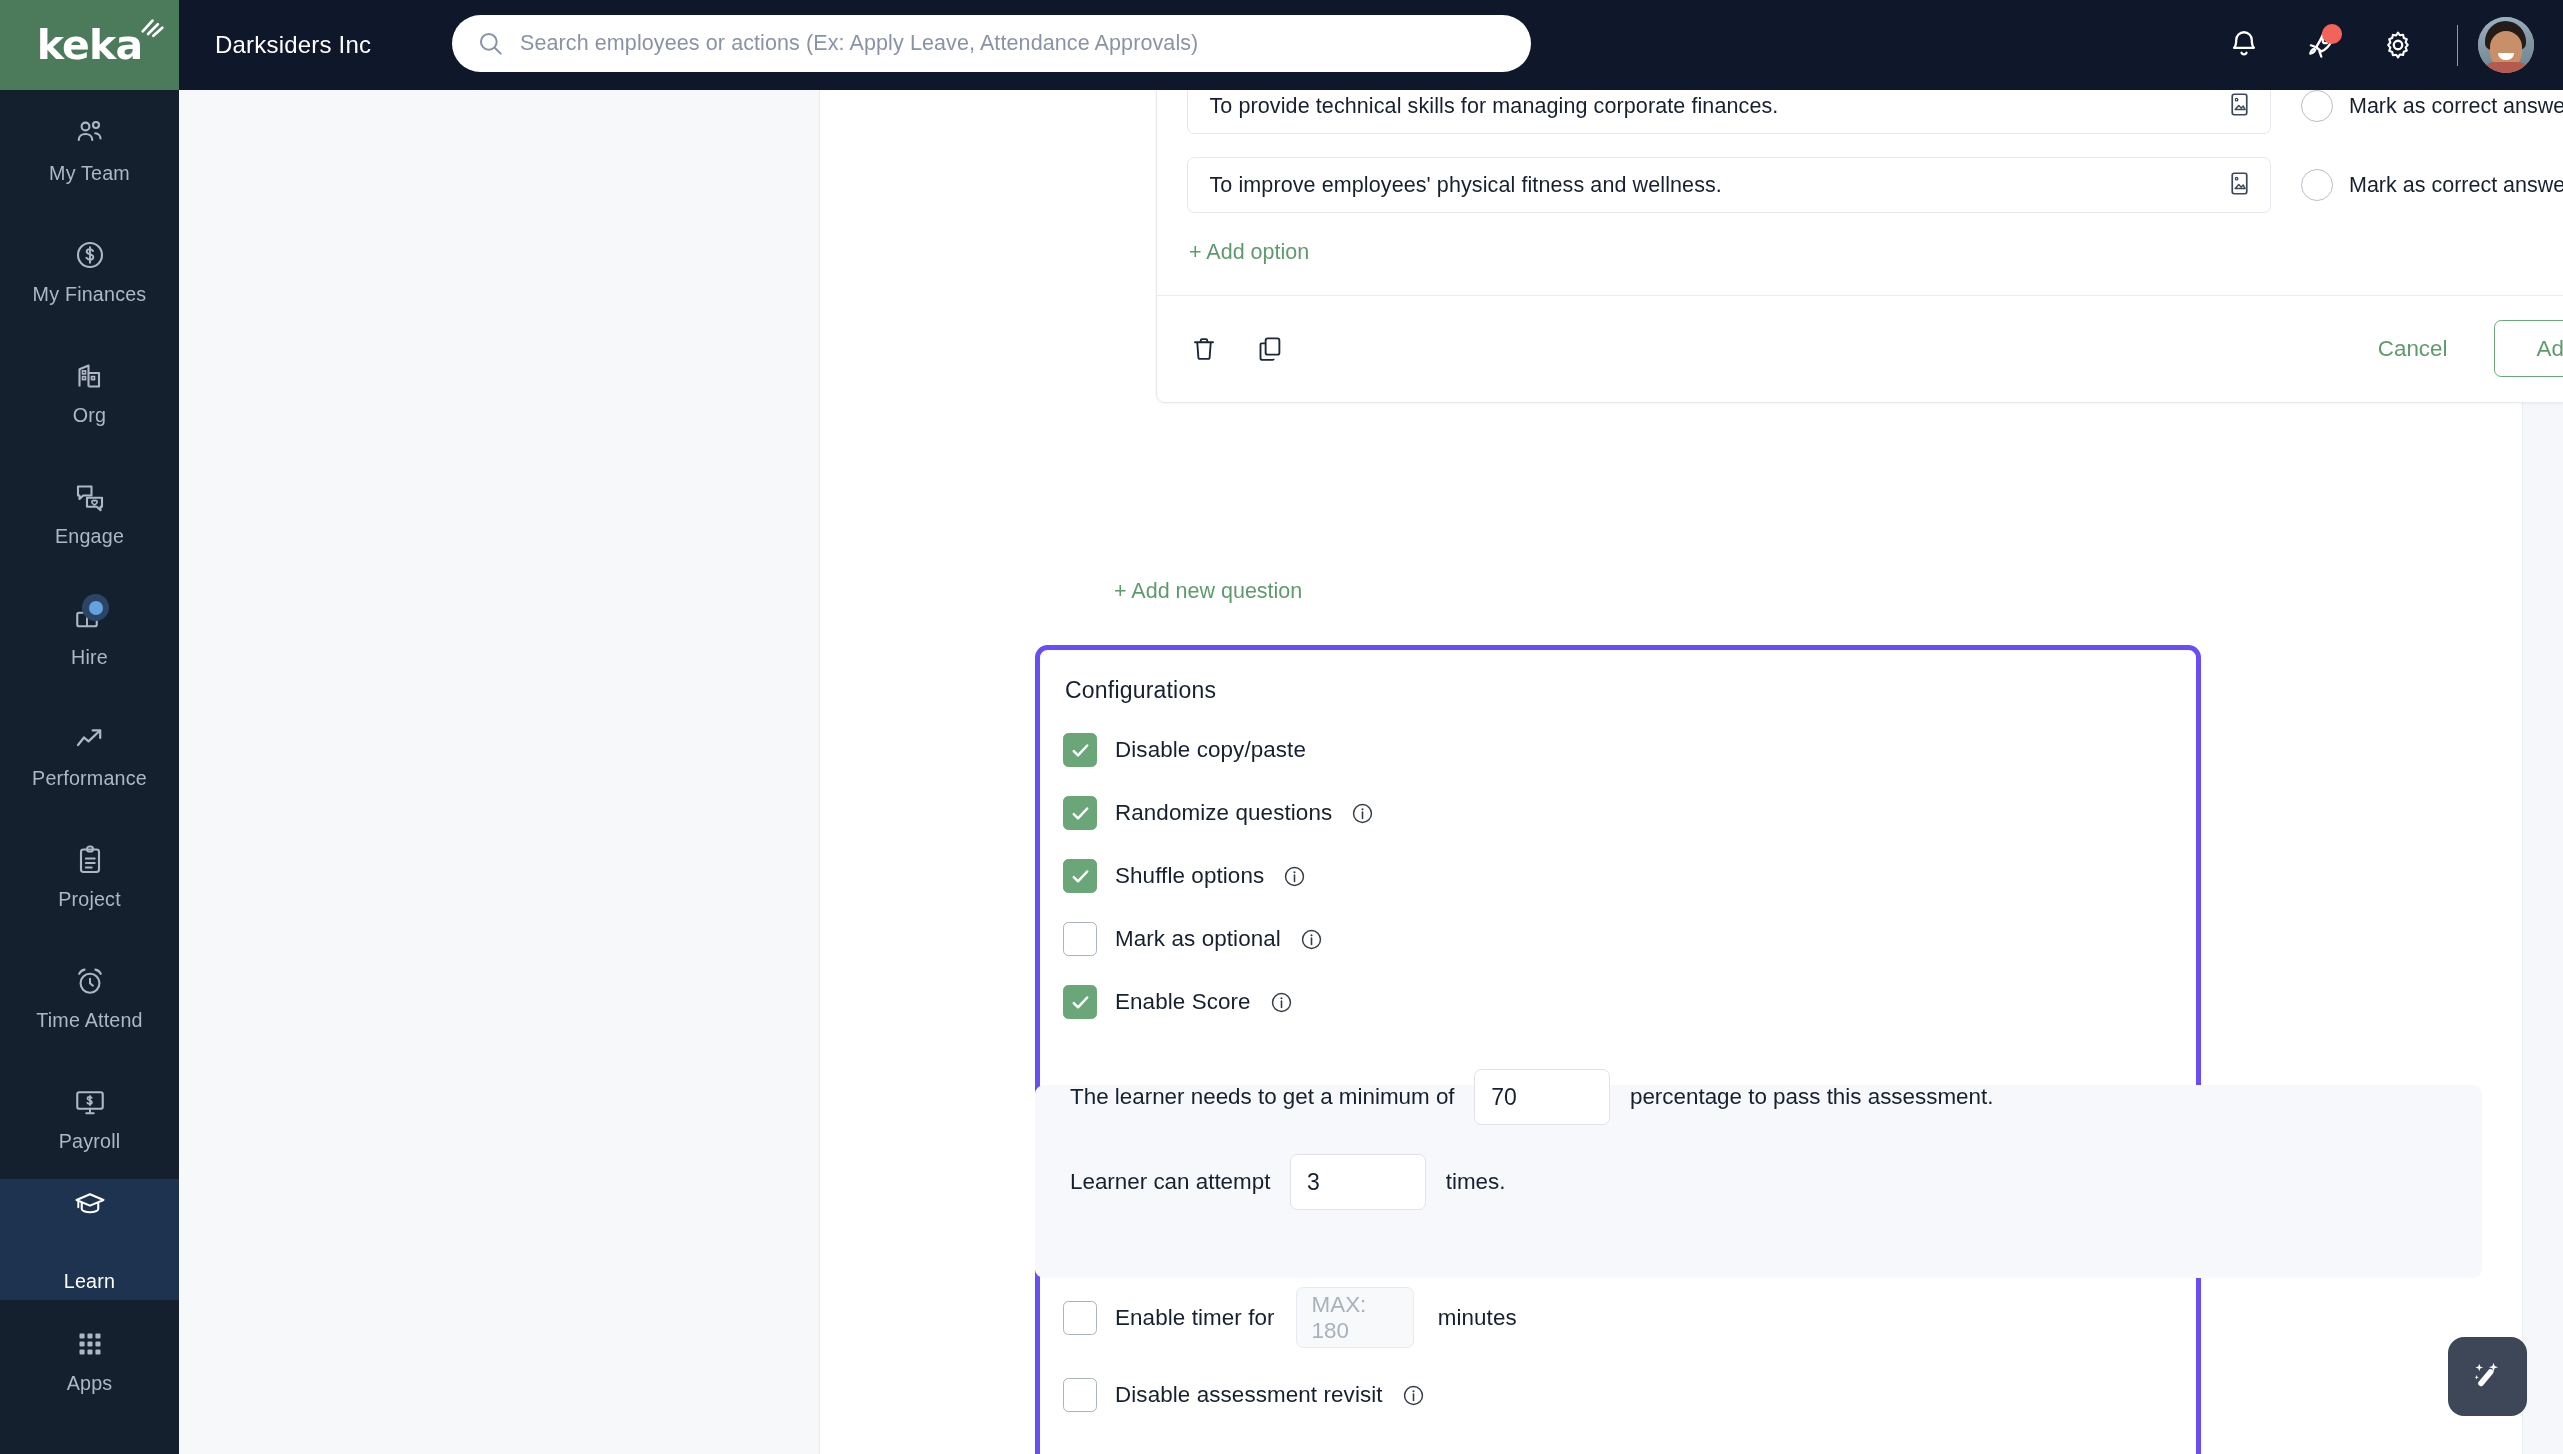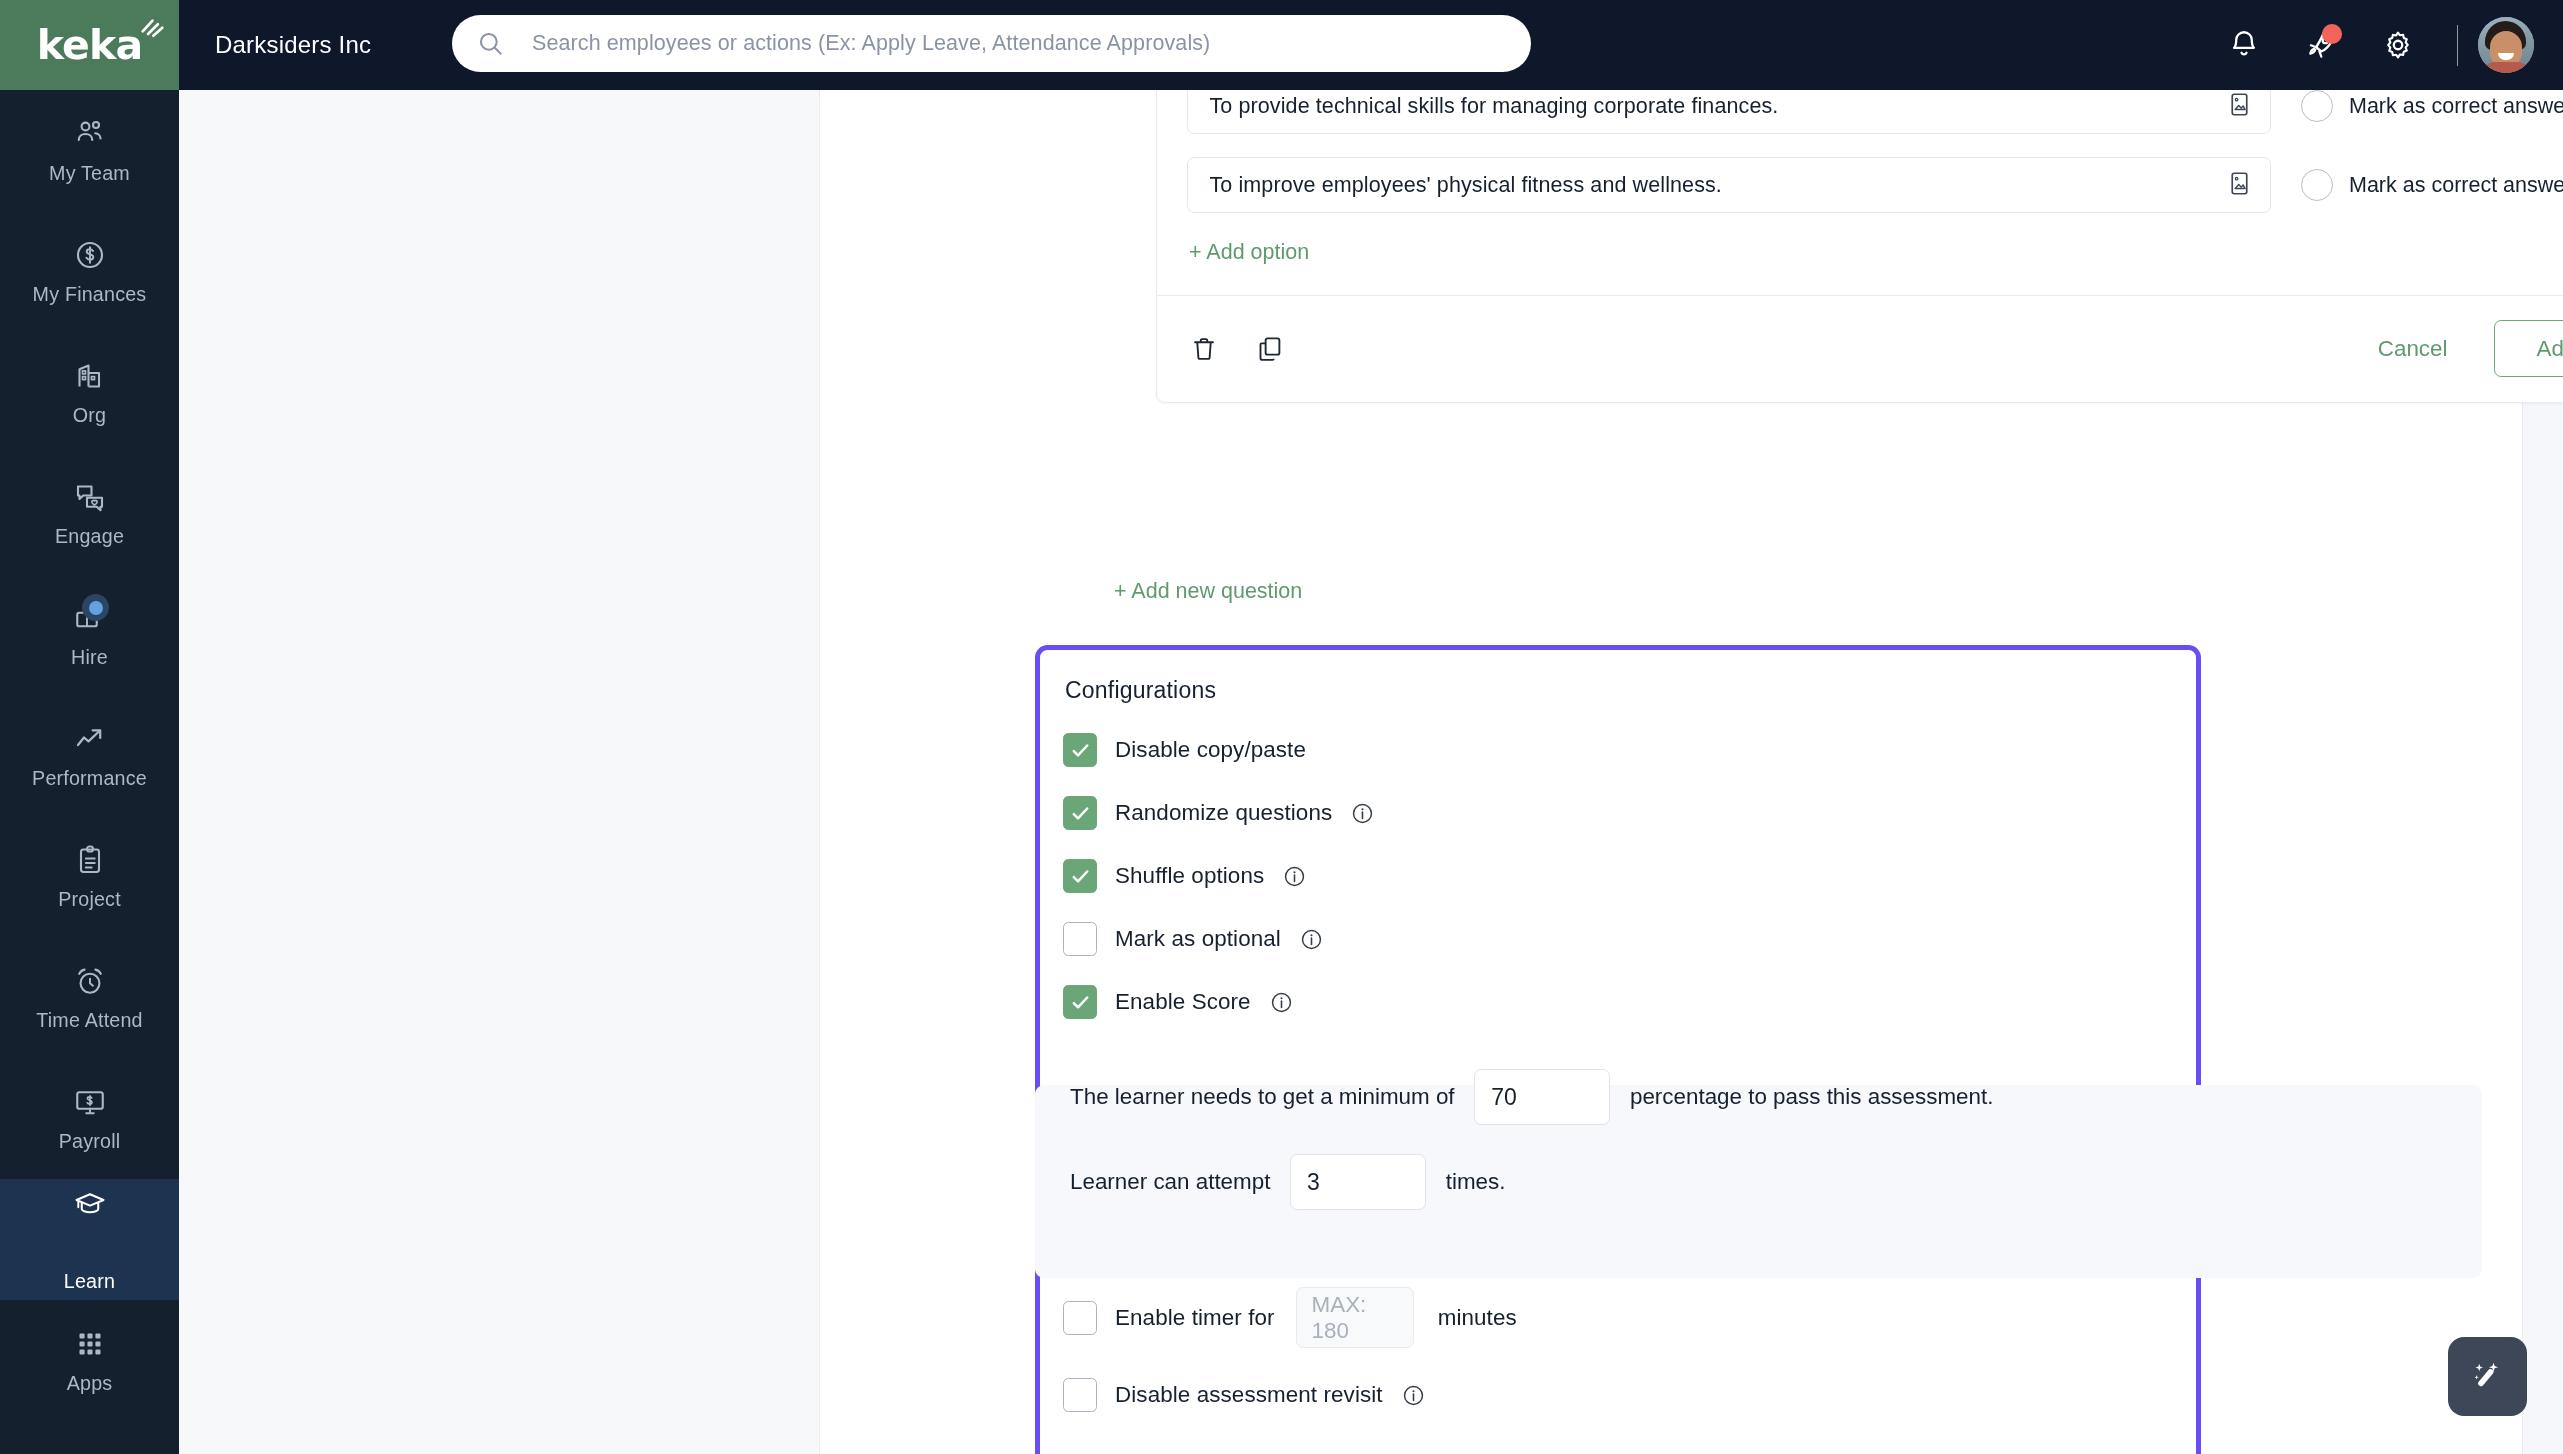--- a/index.html
+++ b/index.html
@@ -26,21 +26,21 @@
     font-family: "DejaVu Sans", sans-serif;
   }
   .logo-spark { position: absolute; right: -23px; top: -3.6px; width: 25px; height: 21.5px; }
   .company {
     color: #ffffff; font-size: 24px; margin-left: 36px; white-space: nowrap;
     letter-spacing: 0.2px;
   }
   .searchbar {
     position: absolute; left: 452px; top: 15px; width: 1079px; height: 57px;
     background: #fff; border-radius: 30px; display: flex; align-items: center;
-    padding: 0 25px; gap: 28px;
+    padding: 0 25px; gap: 16px;
   }
   .search-ph {
     color: #8a93a6; font-size: 21.5px; letter-spacing: 0.1px; white-space: nowrap;
   }
   .topbar-right {
     position: absolute; right: 0; top: 0; height: 90px;
     display: flex; align-items: center; gap: 0px; padding-right: 29px;
   }
   .tb-icon {
     width: 77px; height: 90px; display: flex; align-items: center; justify-content: center;

